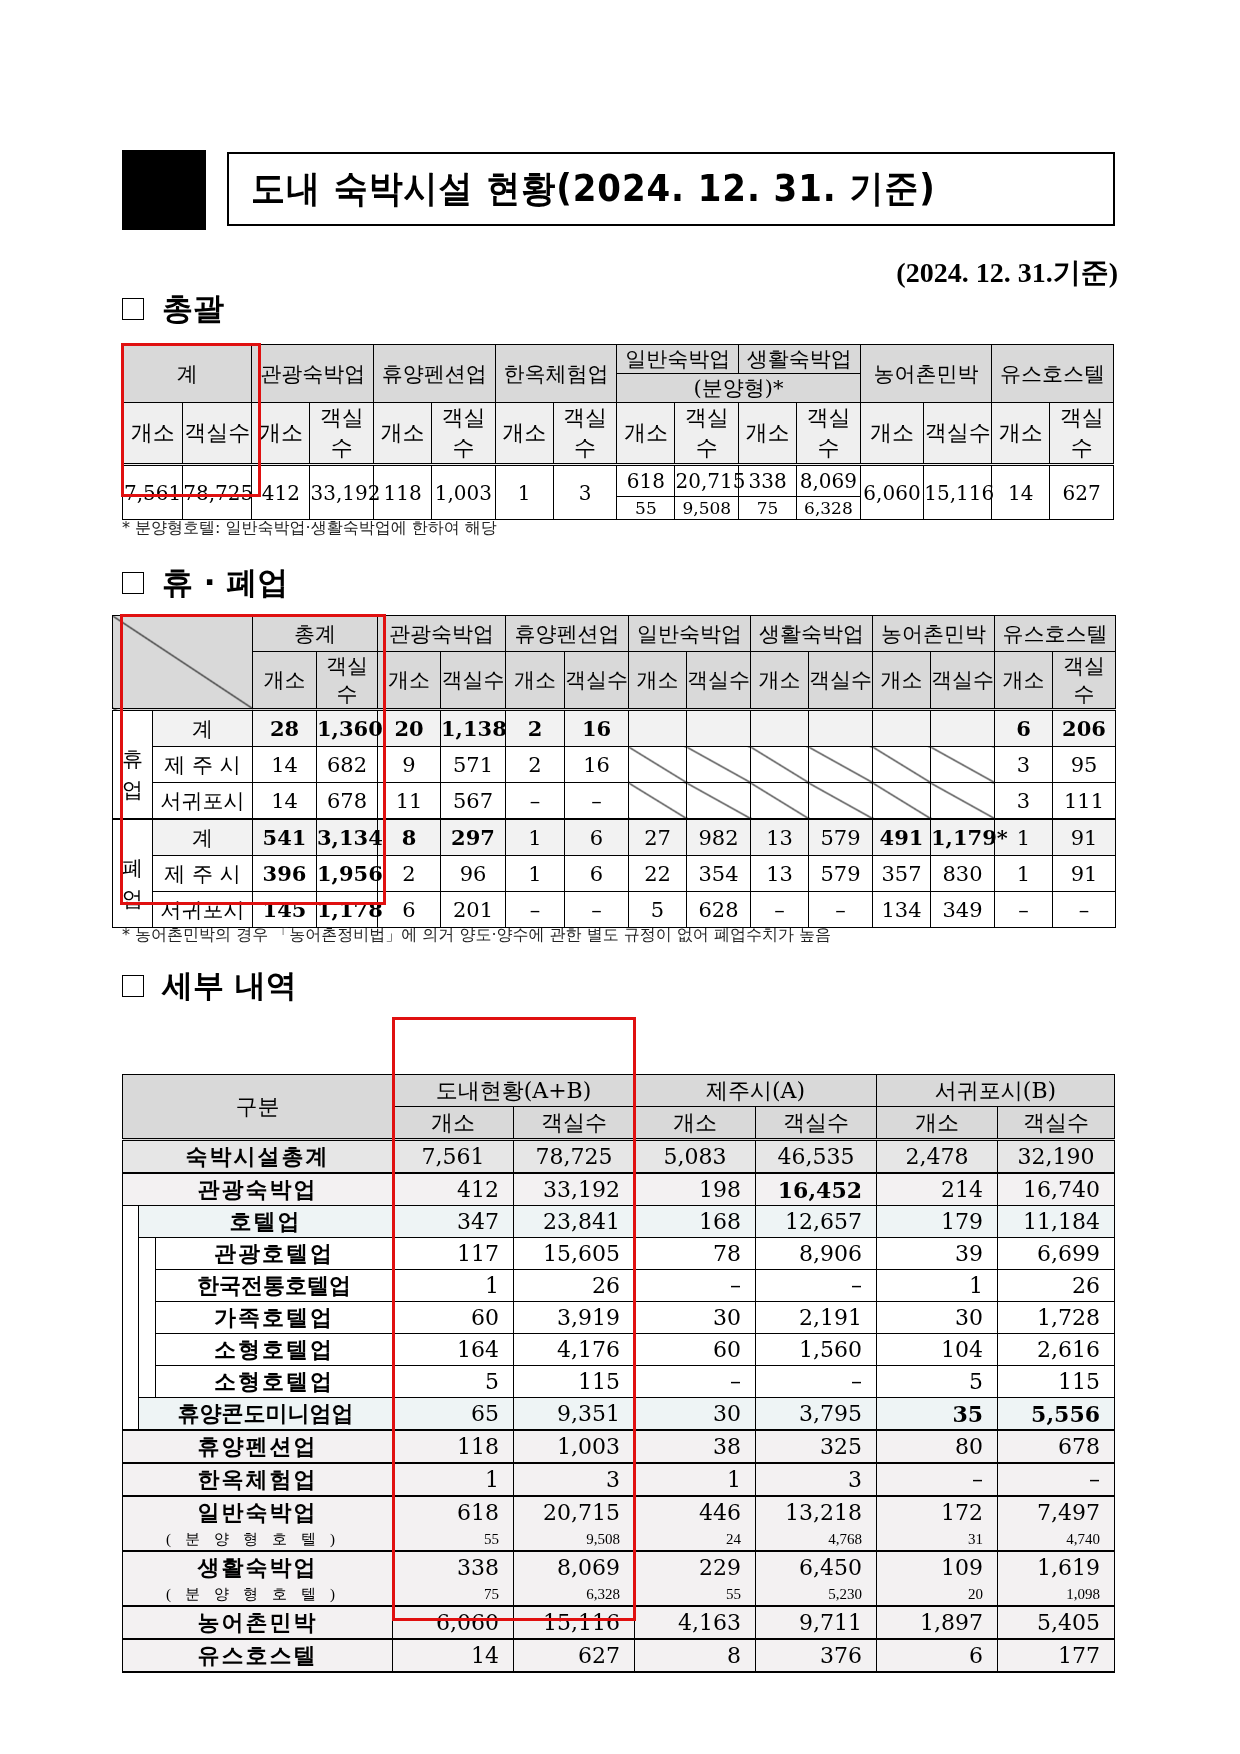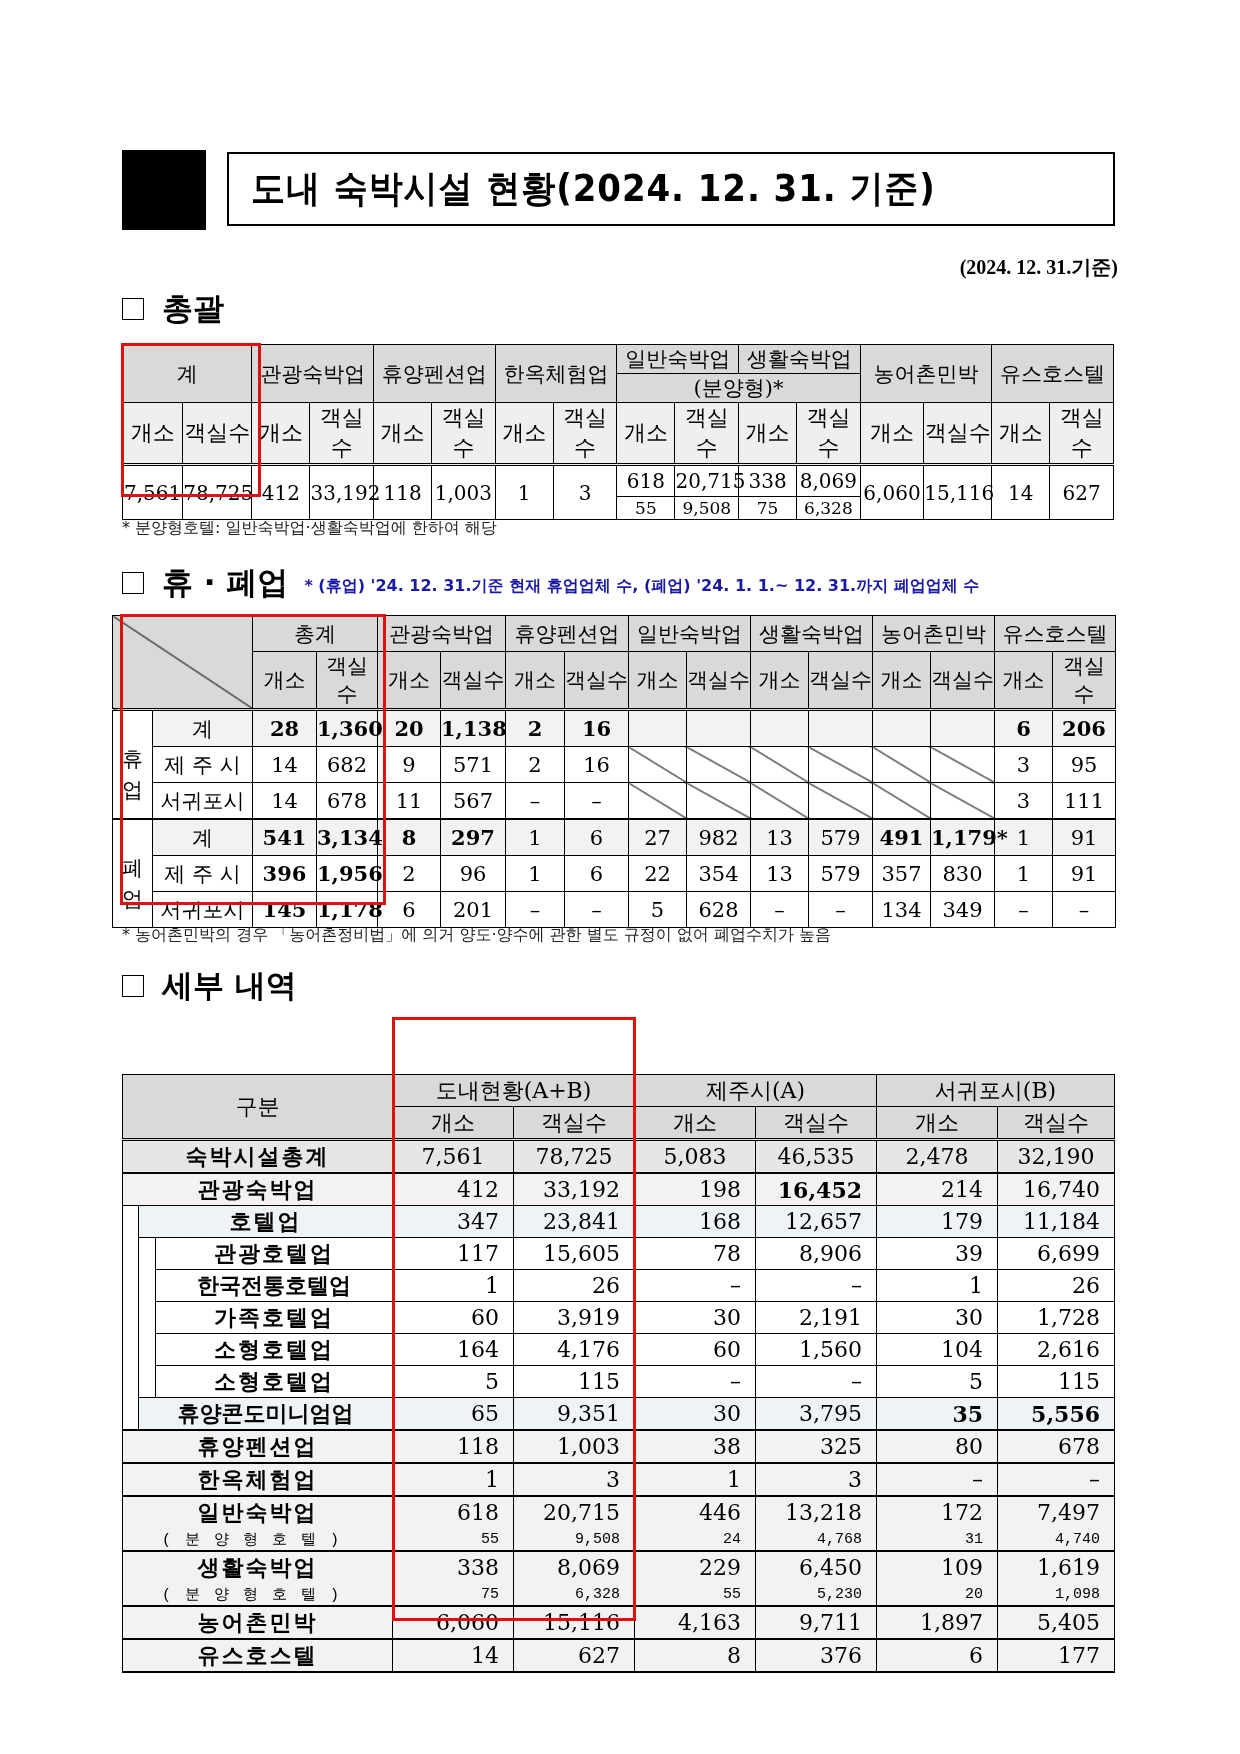--- a/index.html
+++ b/index.html
@@ -1,21 +1,21 @@
 <!DOCTYPE html>
 <html><head>
 <meta charset="utf-8">
 <style>
   html,body{margin:0;padding:0;background:#fff;}
   body{width:1240px;height:1754px;position:relative;font-family:"DejaVu Serif","Liberation Serif",serif;color:#000;overflow:hidden;}
   .abs{position:absolute;}
   .title-block{left:122px;top:150px;width:84px;height:80px;background:#000;}
   .title-box{left:227px;top:152px;width:888px;height:74px;border:2px solid #000;box-sizing:border-box;display:flex;align-items:center;padding-left:22px;}
   .title-text{font-family:"DejaVu Sans","Liberation Sans",sans-serif;font-weight:bold;font-size:37px;letter-spacing:1px;transform:scaleX(0.92);transform-origin:left center;white-space:nowrap;}
-  .basis{right:122px;top:254px;font-size:20px;font-weight:bold;font-family:"Liberation Serif",serif;}
+  .basis{right:122px;top:254px;font-size:28px;font-weight:bold;font-family:"Liberation Serif",serif;}
   .sec{display:flex;align-items:center;font-family:"DejaVu Sans","Liberation Sans",sans-serif;font-weight:bold;font-size:31px;}
   .sqbox{width:22px;height:22px;border:1.5px solid #000;margin-right:18px;box-sizing:border-box;}
   .note{font-family:"DejaVu Sans","Liberation Sans",sans-serif;font-size:16px;color:#222;}
   .blue-note{font-family:"DejaVu Sans","Liberation Sans",sans-serif;font-size:16px;font-weight:bold;color:#1a1aa8;margin-left:16px;margin-top:6px;}
   table{border-collapse:collapse;table-layout:fixed;}
   td,th{border:1px solid #000;text-align:center;padding:0;font-weight:normal;}
   .hdr{background:#d9d9d9;}
   .hdr2{background:#efefef;}
   .t1{left:122px;top:344px;width:992px;}
   .t1 td{font-size:22px;height:36px;}
@@ -24,21 +24,21 @@
   .t1 .sub{font-size:17px;height:22px;}
   .t2{left:112px;top:615px;width:992px;}
   .t2 td{font-size:21px;height:35px;}
   .t2 .bold{font-weight:bold;}
   .t2 .row-tot td{background:#f2f2f2;}
   .t2 .slash{background:linear-gradient(to top right,transparent calc(50% - 1px),#000 50%,transparent calc(50% + 1px));}
   .t3{left:122px;top:1074px;width:992px;}
   .t3 td{font-size:22px;height:31px;}
   .t3 .num{text-align:right;padding-right:14px;}
   .t3 .lbl{letter-spacing:2px;font-weight:bold;}
-  .t3 .small td{font-size:15px;height:22px;font-family:Liberation Mono, monospace;}
+  .t3 .small td{font-size:15px;height:22px;font-family:Liberation Serif, serif;}
   .bg-gray{background:#e6e6e6;}
   .bg-light{background:#f3f1f2;}
   .bg-blue{background:#eef4f5;}
   .thick-top td{border-top:2px solid #000;}
   .redbox{position:absolute;border:3px solid #e01010;box-sizing:border-box;pointer-events:none;}
 </style>
 </head>
 <body>
 
 <div class="abs title-block"></div>
@@ -129,21 +129,20 @@
   </tr>
 </tbody>
   </table>
 <div class="redbox" style="left:121px;top:343px;width:140px;height:154px;"></div>
 
 <div class="abs note" style="left:122px;top:518px;">* 분양형호텔: 일반숙박업·생활숙박업에 한하여 해당</div>
 
 <div class="abs sec" style="left:122px;top:562px;">
   <span class="sqbox"></span>
   <span>휴 · 폐업</span>
-  <span class="blue-note">* (휴업) '24. 12. 31.기준 현재 휴업업체 수, (폐업) '24. 1. 1.~ 12. 31.까지 폐업업체 수</span>
 </div>
 
 <table class="abs t2">
   <colgroup>
     <col style="width:40px">
       <col style="width:100px">
     <col style="width:64px">
       <col style="width:61px">
     <col style="width:63px">
       <col style="width:65px">

